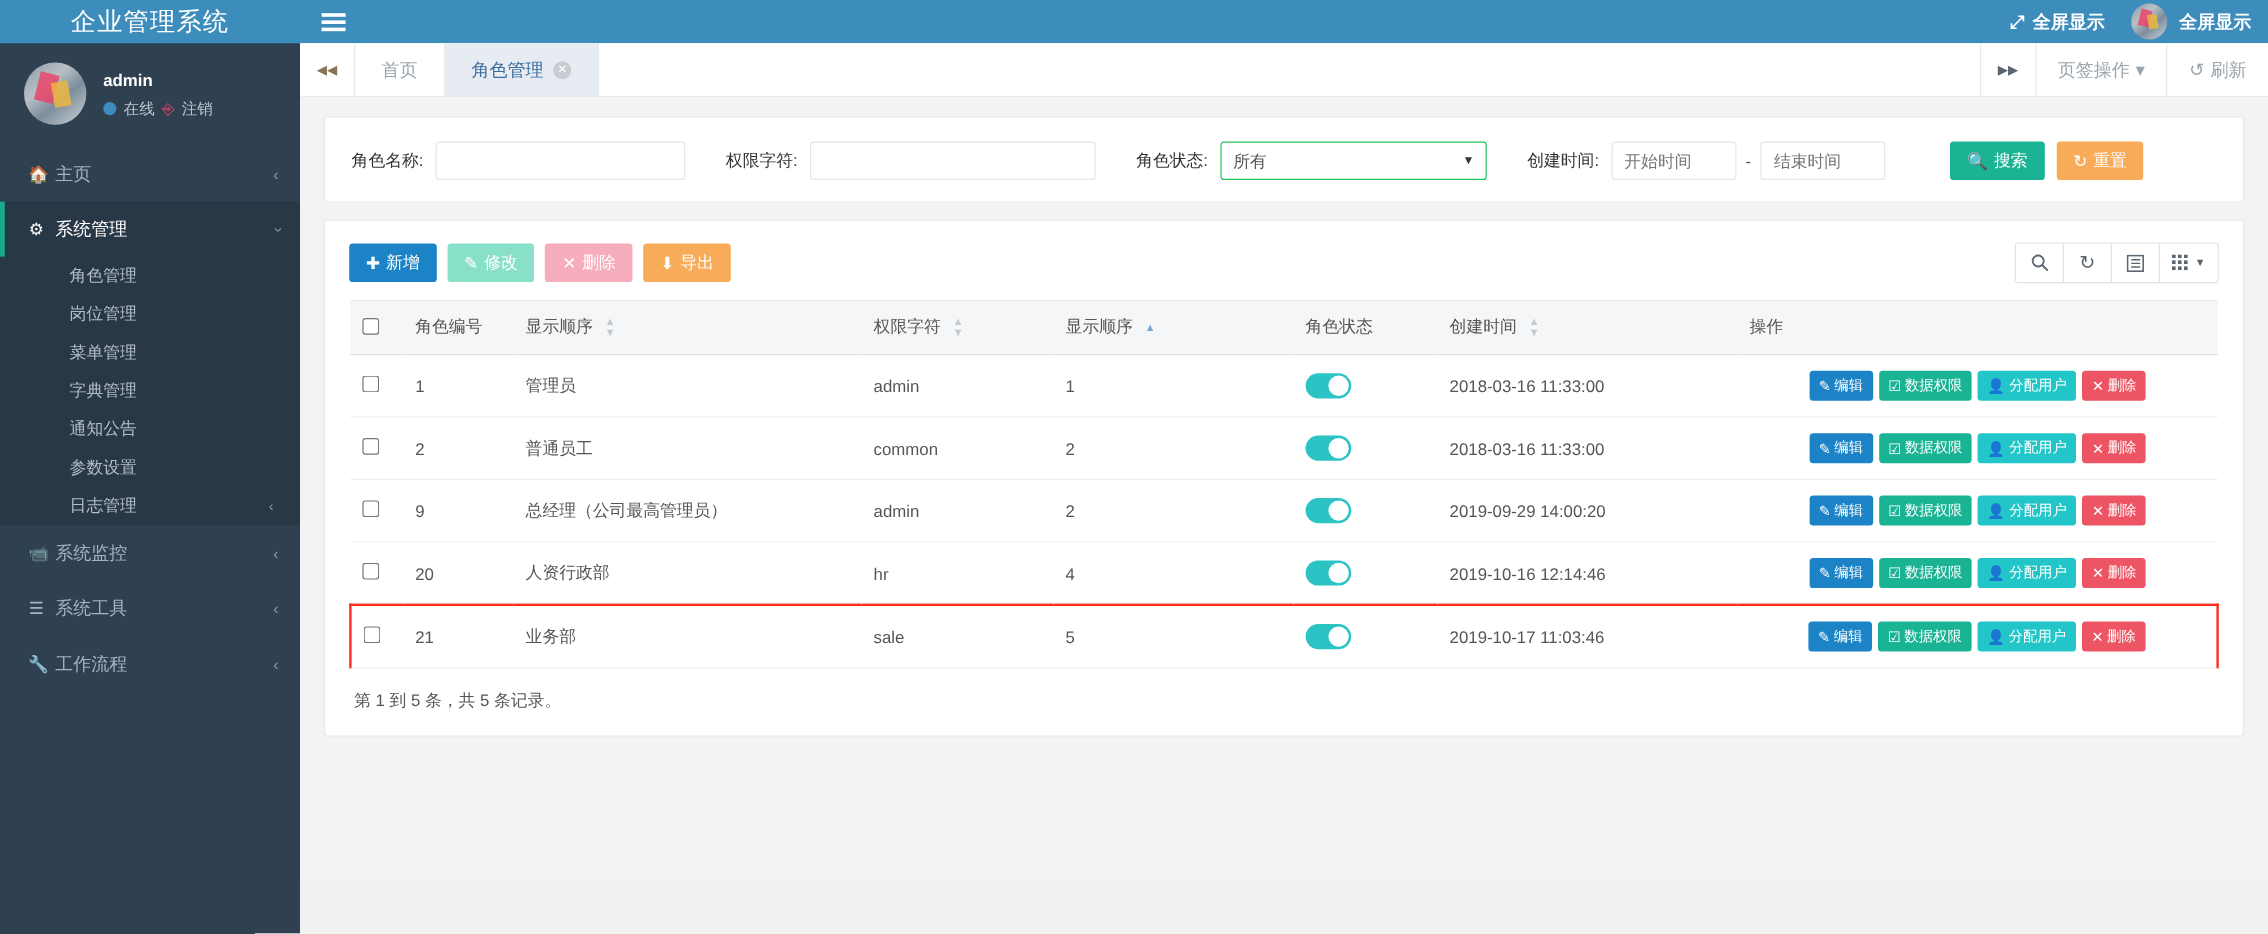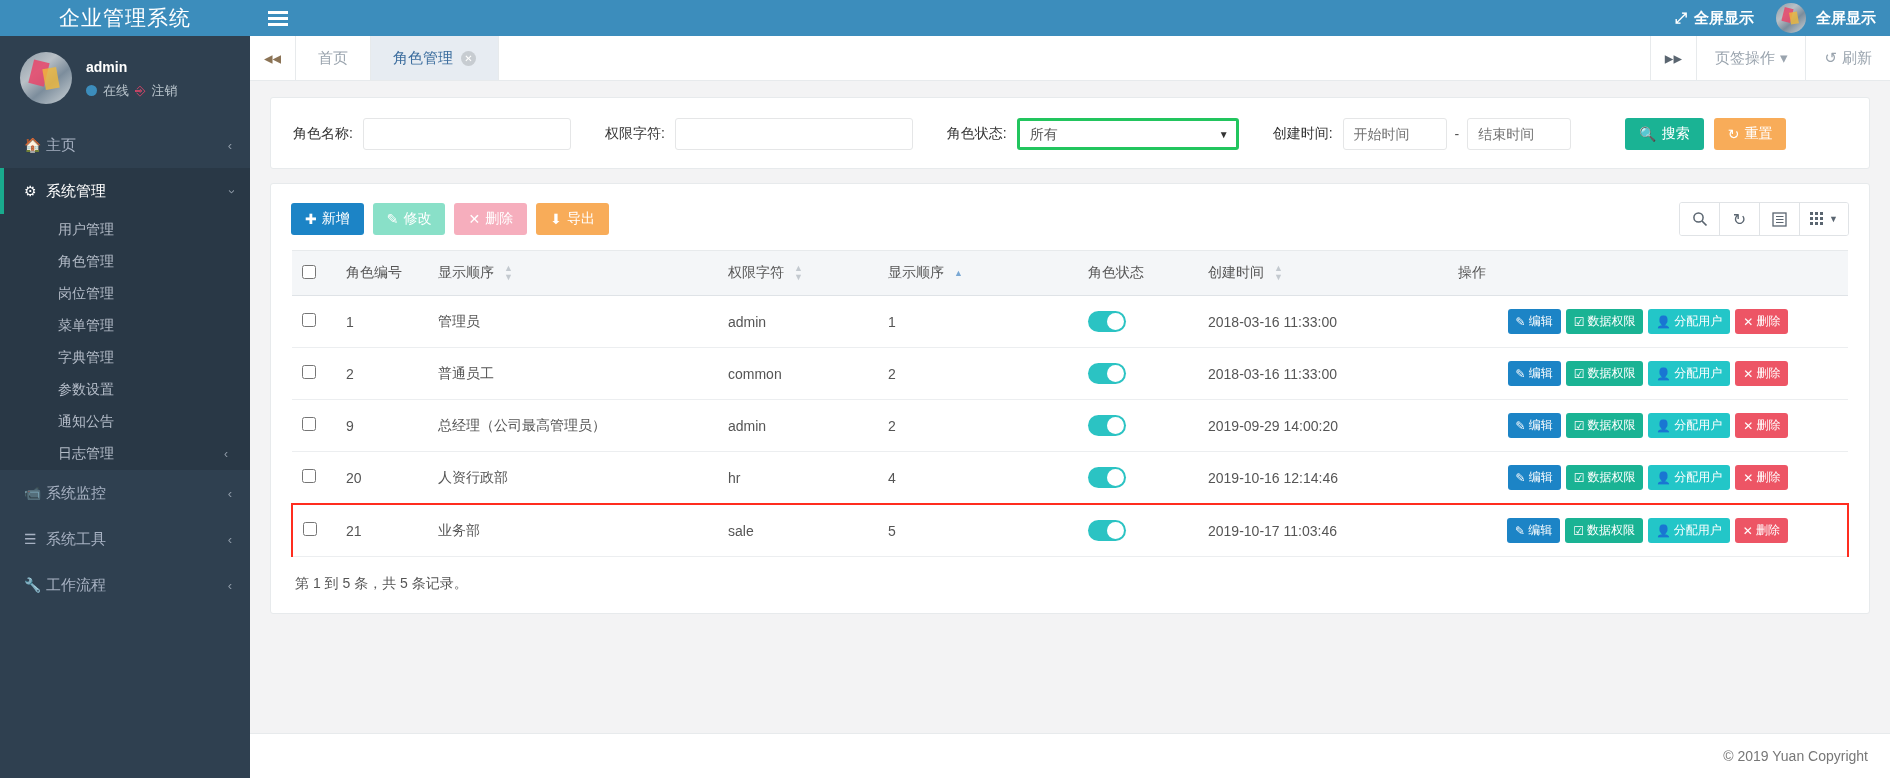--- a/index.html
+++ b/index.html
@@ -147,21 +147,21 @@
   .field input[type=text] {
     height: 32px; border: 1px solid #e5e6e7; border-radius: 3px;
     padding: 12px 10px; font-size: 14px; color: #555; outline: none;
     font-family: inherit; background: #fff;
   }
   .w-role { width: 208px; }
   .w-perm { width: 238px; }
   .w-date { width: 104px; }
   .sel-wrap { position: relative; }
   .sel-wrap select {
-    height: 32px; width: 222px; border: 3px solid #22c55e; border-radius: 3px;
+    height: 32px; width: 222px; border: 1px solid #22c55e; border-radius: 3px;
     padding: 0 26px 0 10px; font-size: 14px; color: #555; background: #fff;
     appearance: none; -webkit-appearance: none; outline: none; font-family: inherit;
   }
   .sel-wrap .sel-caret {
     position: absolute; right: 10px; top: 50%; transform: translateY(-50%);
     font-size: 10px; color: #333; pointer-events: none;
   }
   .dash { margin: 0 8px; color: #555; }
   .btn {
     border: none; border-radius: 3px; cursor: pointer;
@@ -278,25 +278,20 @@
         </div>
       </li>
 
       <li class="active">
         <div class="menu-link">
           <span class="mi">⚙</span>
           <span class="mlabel">系统管理</span>
           <span class="caret">‹</span>
         </div>
         <ul class="submenu">
-          <li>
-              <a>
-                <span>用户管理</span>
-              </a>
-            </li>
           <li>
               <a>
                 <span>角色管理</span>
               </a>
             </li>
           <li>
               <a>
                 <span>岗位管理</span>
               </a>
             </li>
@@ -305,26 +300,26 @@
                 <span>菜单管理</span>
               </a>
             </li>
           <li>
               <a>
                 <span>字典管理</span>
               </a>
             </li>
           <li>
               <a>
-                <span>参数设置</span>
+                <span>通知公告</span>
               </a>
             </li>
           <li>
               <a>
-                <span>通知公告</span>
+                <span>参数设置</span>
               </a>
             </li>
           <li>
               <a>
                 <span>日志管理</span>
                 <span class="caret">‹</span>
               </a>
             </li>
         </ul>
       </li>
@@ -673,16 +668,13 @@
               </span>
             </td>
           </tr>
         </tbody>
       </table>
 
       <div class="pagination-info">第 1 到 5 条，共 5 条记录。</div>
     </section>
   </main>
 
-  <footer class="footer">
-    <span>© 2019 Yuan Copyright</span>
-  </footer>
 </div>
 
 </body></html>

